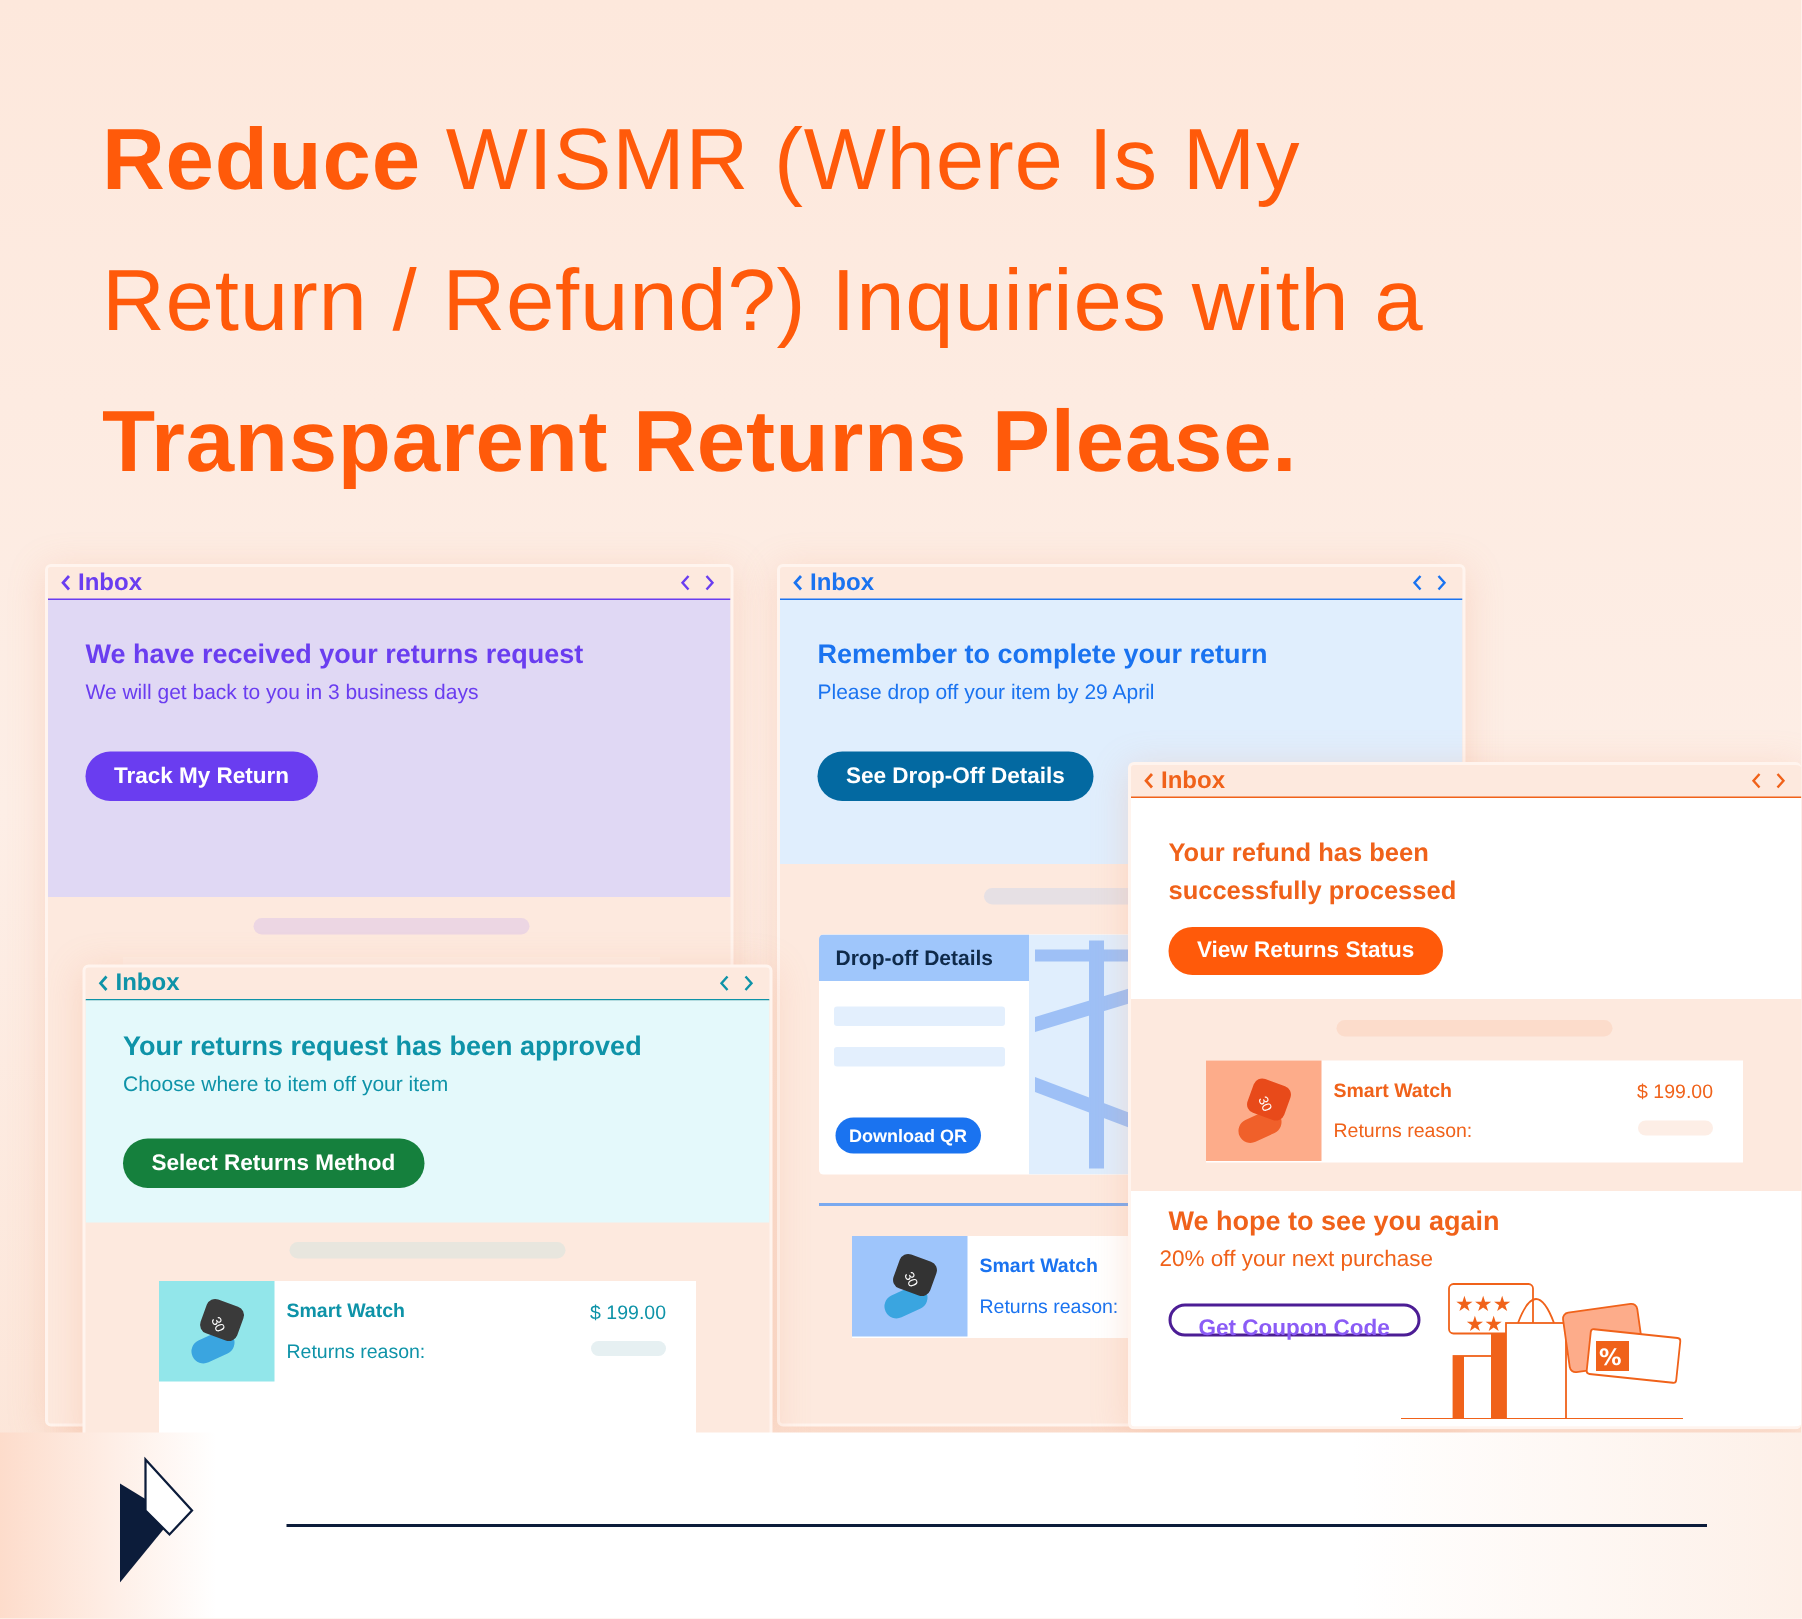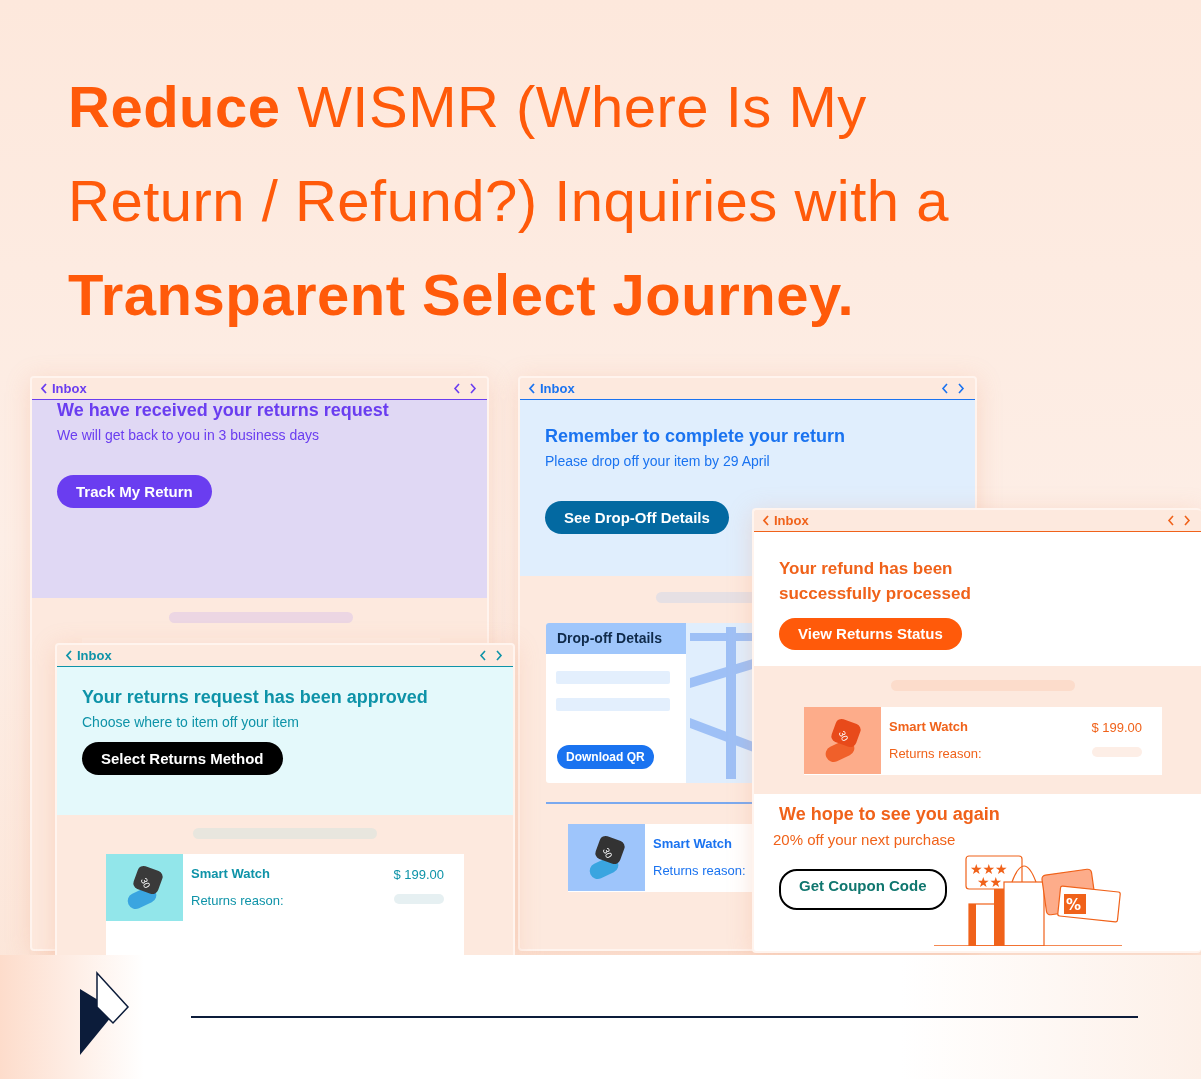--- a/index.html
+++ b/index.html
@@ -20,45 +20,45 @@
   }
   .headline b { font-weight: 700; }
 
   .card {
     position: absolute; background: #fde9de; border-radius: 4px;
     box-shadow: 0 4px 24px rgba(240,150,110,0.25);
     overflow: hidden; border: 2px solid #fff4ee;
   }
   .topbar {
     height: 22px; display: flex; align-items: center; justify-content: space-between;
-    padding: 0 10px 0 8px; font-size: 13px; font-weight: 700;
+    padding: 0 10px 0 8px; font-size: 16px; font-weight: 700;
   }
   .topbar .back { display: flex; align-items: center; gap: 4px; }
   .hero { padding: 0 25px; }
   .hero h3 { font-size: 18px; font-weight: 700; }
   .hero p { font-size: 14px; margin-top: 6px; }
   .btn {
     display: inline-block; color: #fff; border-radius: 18px; font-weight: 700;
     font-size: 15px; padding: 0 19px; height: 33px; line-height: 33px;
   }
   .pill { position: absolute; border-radius: 8px; height: 11px; }
 
   
   .c1 { left: 30px; top: 376px; width: 459px; height: 575px; }
   .c1 .topbar { color: #6a3df0; border-bottom: 1px solid #6a3df0; background: #fde9de; }
-  .c1 .hero { background: #e0d8f4; height: 198px; }
+  .c1 .hero { background: #e0d8f4; height: 198px; padding-top: 26px; }
   .c1 h3, .c1 p { color: #6a3df0; }
   .c1 .btn { background: #6a3df0; margin-top: 32px; }
 
   
   .c2 { left: 55px; top: 643px; width: 460px; height: 320px; }
   .c2 .topbar { color: #0e93a8; border-bottom: 1px solid #0e93a8; }
   .c2 .hero { background: #e4f9fb; height: 148px; padding-top: 20px; }
   .c2 h3, .c2 p { color: #0e93a8; }
-  .c2 .btn { background: #000000; margin-top: 12px; }
+  .c2 .btn { background: #15803d; margin-top: 29px; }
 
   
   .c3 { left: 518px; top: 376px; width: 459px; height: 575px; }
   .c3 .topbar { color: #1a73f0; border-bottom: 1px solid #1a73f0; }
   .c3 .hero { background: #e0eefd; height: 176px; padding-top: 26px; }
   .c3 h3, .c3 p { color: #1a73f0; }
   .c3 .btn { background: #0369a1; margin-top: 32px; }
 
   
   .c4 { left: 752px; top: 508px; width: 449px; height: 445px; border-right: none; }
@@ -95,21 +95,21 @@
   .footer .logo { position: absolute; left: 78px; top: 16px; }
 </style>
 </head>
 <body>
 
 <div class="bg-glow"></div>
 
 <h1 class="headline">
   <b>Reduce</b><span> WISMR (Where Is My</span><br>
   <span>Return / Refund?) Inquiries with a</span><br>
-  <b>Transparent Select Journey.</b>
+  <b>Transparent Returns Please.</b>
 </h1>
 
 <div class="card c1">
   <div class="topbar">
     <span class="back">
       <svg width="8" height="11" viewBox="0 0 8 11">
           <path d="M6 1 L2 5.5 L6 10" stroke="currentColor" stroke-width="1.8" fill="none"></path>
         </svg>
       <span>Inbox</span>
     </span>
@@ -263,21 +263,21 @@
     <div class="info">
       <div class="name" style="color:#f0621a">Smart Watch</div>
       <div class="reason" style="color:#f0621a">Returns reason:</div>
       <div class="price" style="color:#f0621a">$ 199.00</div>
       <div class="rpill" style="background:#fdeee6;"></div>
     </div>
   </div>
   <div style="position:absolute;left:0;top:284px;width:449px;height:161px;background:#fff;">
     <div style="position:absolute;left:25px;top:10px;font-size:18px;font-weight:700;color:#f0621a;">We hope to see you again</div>
     <div style="position:absolute;left:19px;top:37px;font-size:15px;color:#f0621a;">20% off your next purchase</div>
-    <span style="position:absolute;left:25px;top:75px;height:41px;line-height:29px;padding:0 18px;border:2px solid #000000;border-radius:18px;color:#0f766e;font-weight:700;font-size:15px;background:#fff;">Get Coupon Code</span>
+    <span style="position:absolute;left:25px;top:75px;height:22px;line-height:29px;padding:0 18px;border:2px solid #4c1d95;border-radius:18px;color:#8b5cf6;font-weight:700;font-size:15px;background:#fff;">Get Coupon Code</span>
     <svg style="position:absolute;left:180px;top:60px;" width="200" height="92" viewBox="0 0 200 92">
       <rect x="32" y="2" width="56" height="33" rx="3" fill="#fff" stroke="#f0621a" stroke-width="1.2"></rect>
       <text x="36" y="20" fill="#f0621a" font-size="14" font-family="DejaVu Sans, sans-serif">★★★</text>
       <text x="43" y="33" fill="#f0621a" font-size="14" font-family="DejaVu Sans, sans-serif">★★</text>
       <rect x="35" y="50" width="36" height="42" fill="#fff" stroke="#f0621a" stroke-width="1.2"></rect>
       <polygon points="35,50 42,50 42,92 35,92" fill="#f0621a"></polygon>
       <polygon points="60,35 70,35 70,92 60,92" fill="#f0621a"></polygon>
       <rect x="70" y="28" width="40" height="64" fill="#fff" stroke="#f0621a" stroke-width="1.2"></rect>
       <path d="M78 28 Q90 -4 102 28" stroke="#f0621a" stroke-width="1.2" fill="none"></path>
       <rect x="110" y="18" width="50" height="40" rx="4" fill="#fdac8a" stroke="#f0621a" stroke-width="1.2" transform="rotate(-8 135 38)"></rect>

